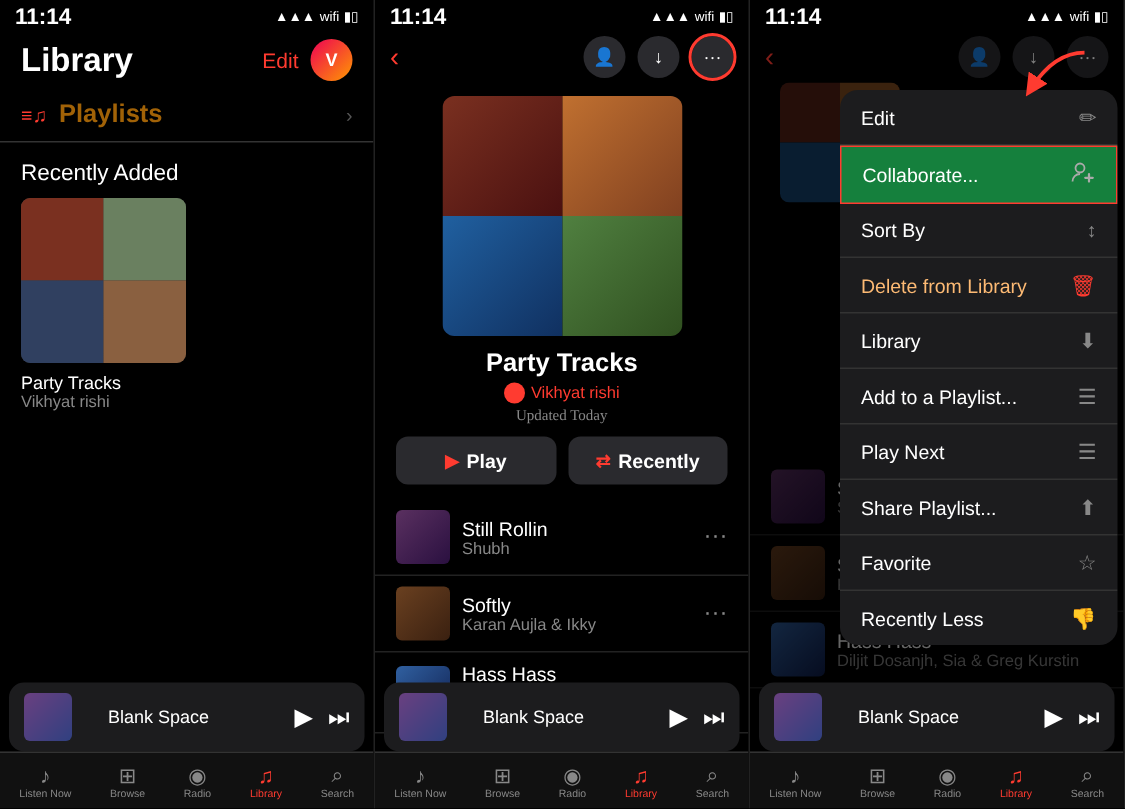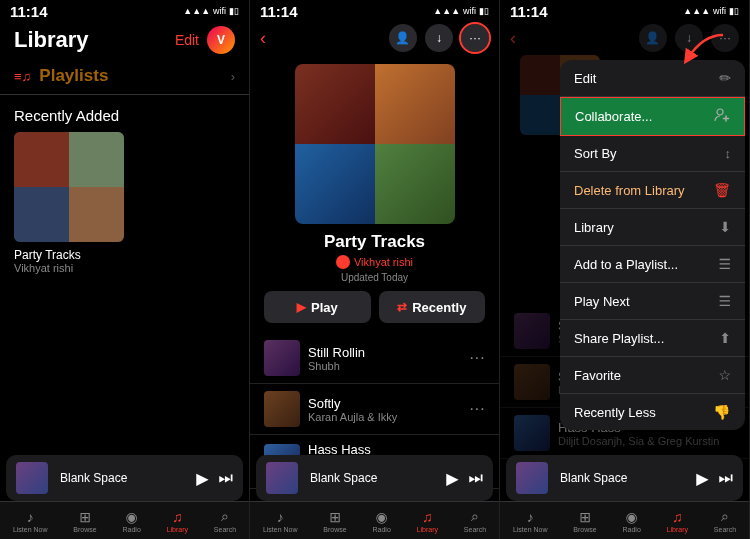--- a/index.html
+++ b/index.html
@@ -144,21 +144,21 @@
     .now-playing-bar {
       position: absolute;
       bottom: 38px;
       left: 6px;
       right: 6px;
       background: #1c1c1e;
       border-radius: 10px;
       padding: 7px 10px;
       display: flex;
       align-items: center;
-      gap: 12px;
+      gap: 24px;
     }
     .np-thumb {
       width: 32px;
       height: 32px;
       border-radius: 4px;
       background: linear-gradient(135deg, #6a4080, #304080);
       flex-shrink: 0;
     }
     .np-info {
       flex: 1;
@@ -284,20 +284,21 @@
     }
     .curator-name {
       color: #ff3b30;
       font-size: 11px;
     }
     .playlist-updated {
       color: #888;
       font-size: 10px;
       text-align: center;
       margin-bottom: 8px;
+      font-family: Liberation Serif, serif;
     }
 
     .play-shuffle-row {
       display: flex;
       gap: 8px;
       padding: 0 14px;
       margin-bottom: 10px;
     }
     .play-btn, .shuffle-btn {
       flex: 1;

